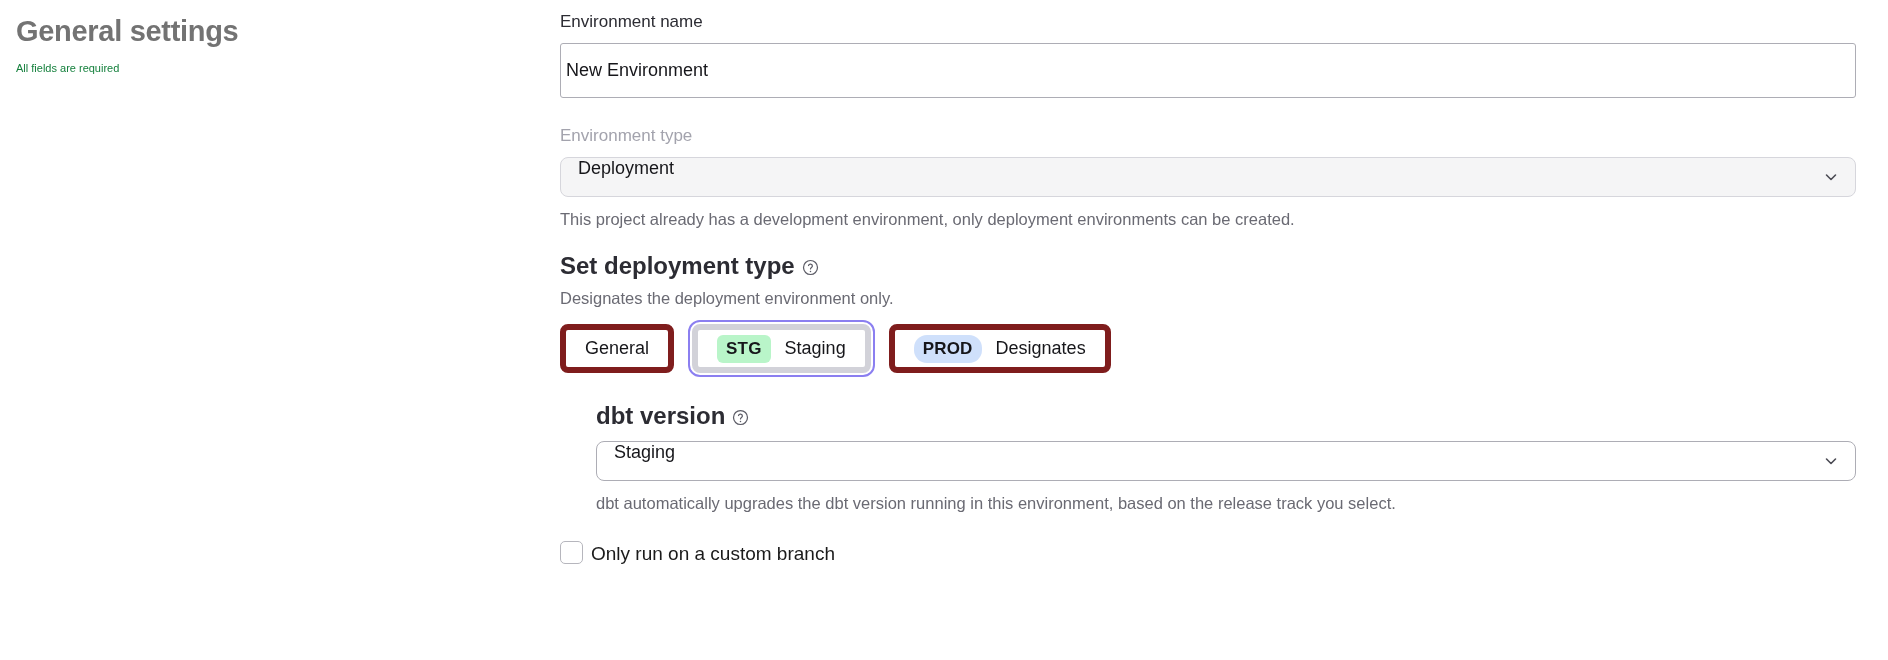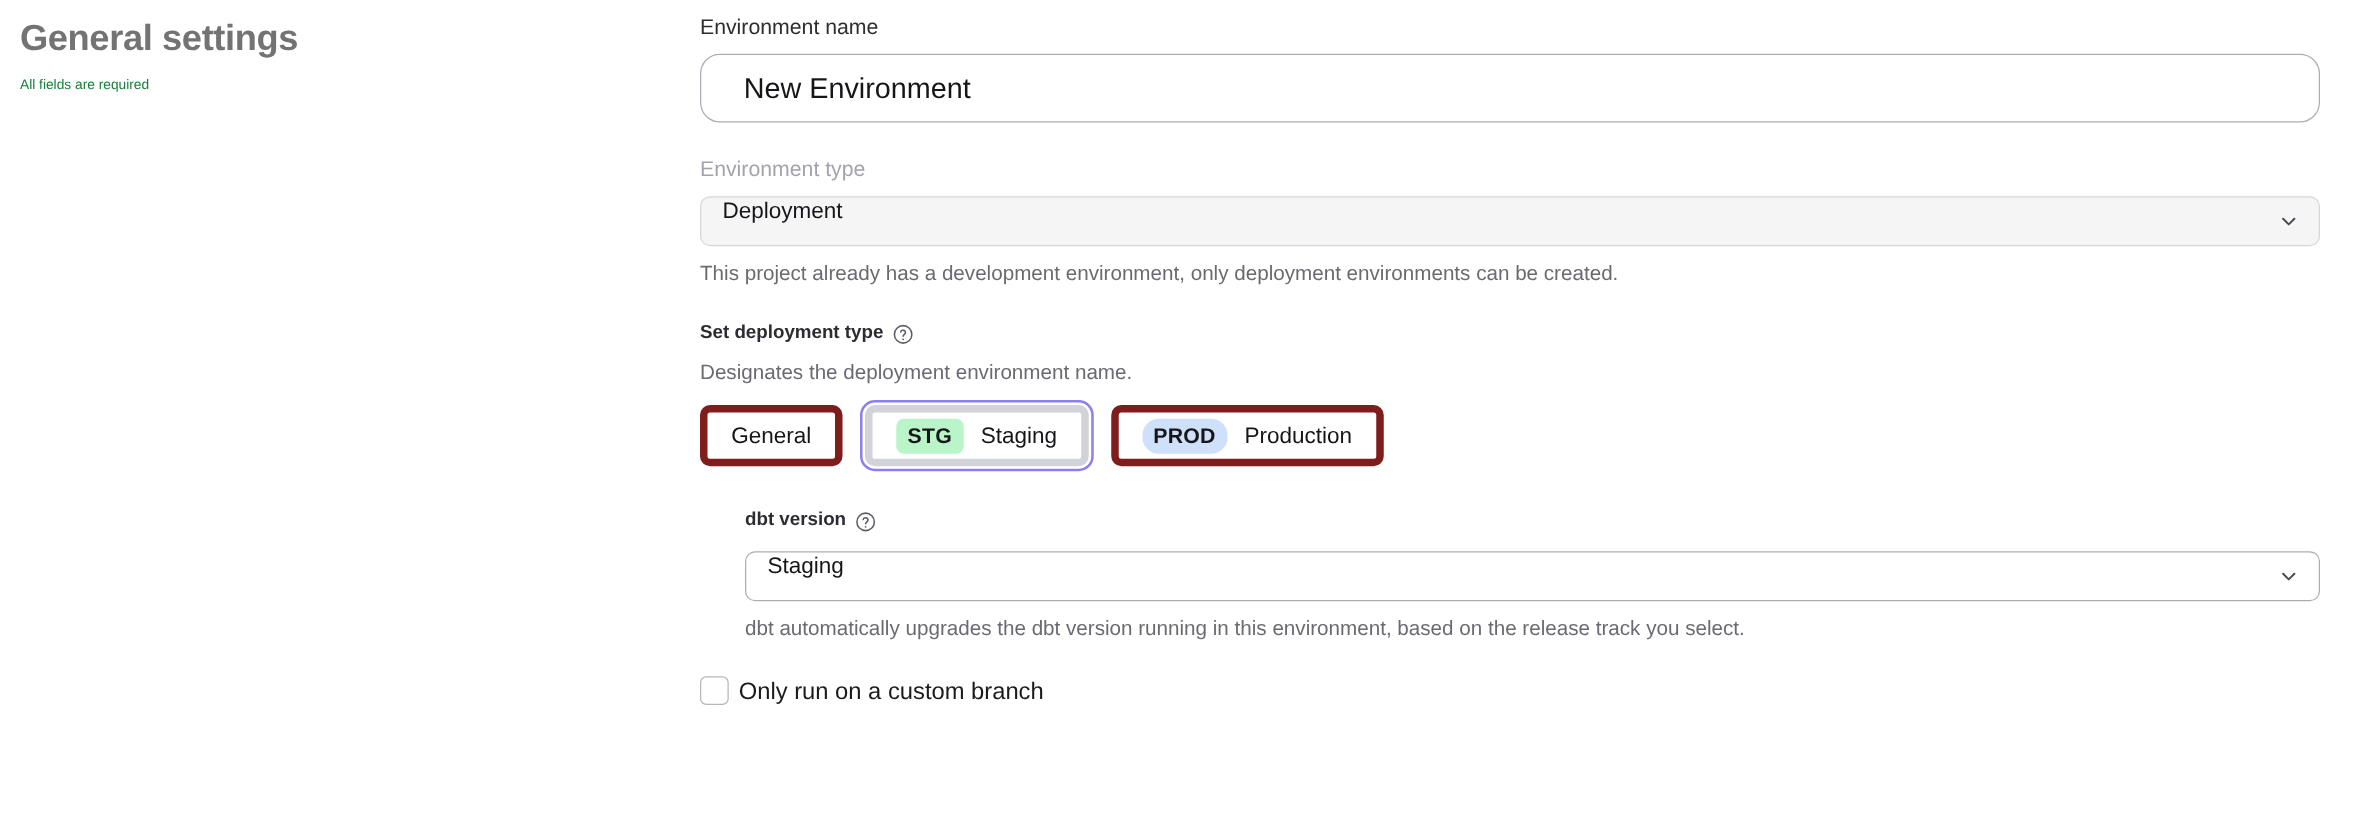--- a/index.html
+++ b/index.html
@@ -56,24 +56,24 @@
     margin-bottom: 9px;
   }
   .field-label.disabled { color: #a3a3ad; }
 
   .text-input {
     display: flex;
     align-items: center;
     width: 100%;
     height: 55px;
     border: 1px solid #adadb5;
-    border-radius: 16px;
-    background: #ffffff;
-    padding: 0 34px;
-    font-size: 23px;
+    border-radius: 3px;
+    background: #ffffff;
+    padding: 0 5px;
+    font-size: 18px;
     color: #16161a;
   }
 
   .select-box {
     position: relative;
     display: flex;
     align-items: flex-start;
     width: 100%;
     height: 40px;
     border: 1px solid #d6d6dc;
@@ -99,21 +99,21 @@
   .chev svg { display: block; }
 
   .helper-text {
     font-size: 16.5px;
     color: #6a6a73;
     line-height: 24px;
     margin-top: 10px;
   }
 
   .section-title {
-    font-size: 15px;
+    font-size: 24px;
     font-weight: 700;
     color: #2c2c33;
     display: flex;
     align-items: center;
     gap: 7px;
     line-height: 26px;
   }
   .help-icon {
     width: 17px; height: 17px;
     display: inline-flex;
@@ -230,33 +230,33 @@
       <div class="section-title">
         <span>Set deployment type</span>
         <span class="help-icon">
           <svg viewBox="0 0 18 18" width="17" height="17" fill="none" stroke="currentColor" stroke-width="1.3">
             <circle cx="9" cy="9" r="7.4"></circle>
             <path d="M6.9 6.9a2.1 2.1 0 0 1 4.1.6c0 1.4-2 1.6-2 3" stroke-linecap="round"></path>
             <circle cx="9" cy="13.2" r="0.8" fill="currentColor" stroke="none"></circle>
           </svg>
         </span>
       </div>
-      <div class="section-desc">Designates the deployment environment name.</div>
+      <div class="section-desc">Designates the deployment environment only.</div>
 
       <div class="seg-group">
         <button class="seg-btn">
           <span>General</span>
         </button>
         <button class="seg-btn selected">
           <span class="badge badge-stg">STG</span>
           <span>Staging</span>
         </button>
         <button class="seg-btn">
           <span class="badge badge-prod">PROD</span>
-          <span>Production</span>
+          <span>Designates</span>
         </button>
       </div>
     </div>
 
     <div class="mt-30">
       <div class="section-title">
         <span>dbt version</span>
         <span class="help-icon">
           <svg viewBox="0 0 18 18" width="17" height="17" fill="none" stroke="currentColor" stroke-width="1.3">
             <circle cx="9" cy="9" r="7.4"></circle>

